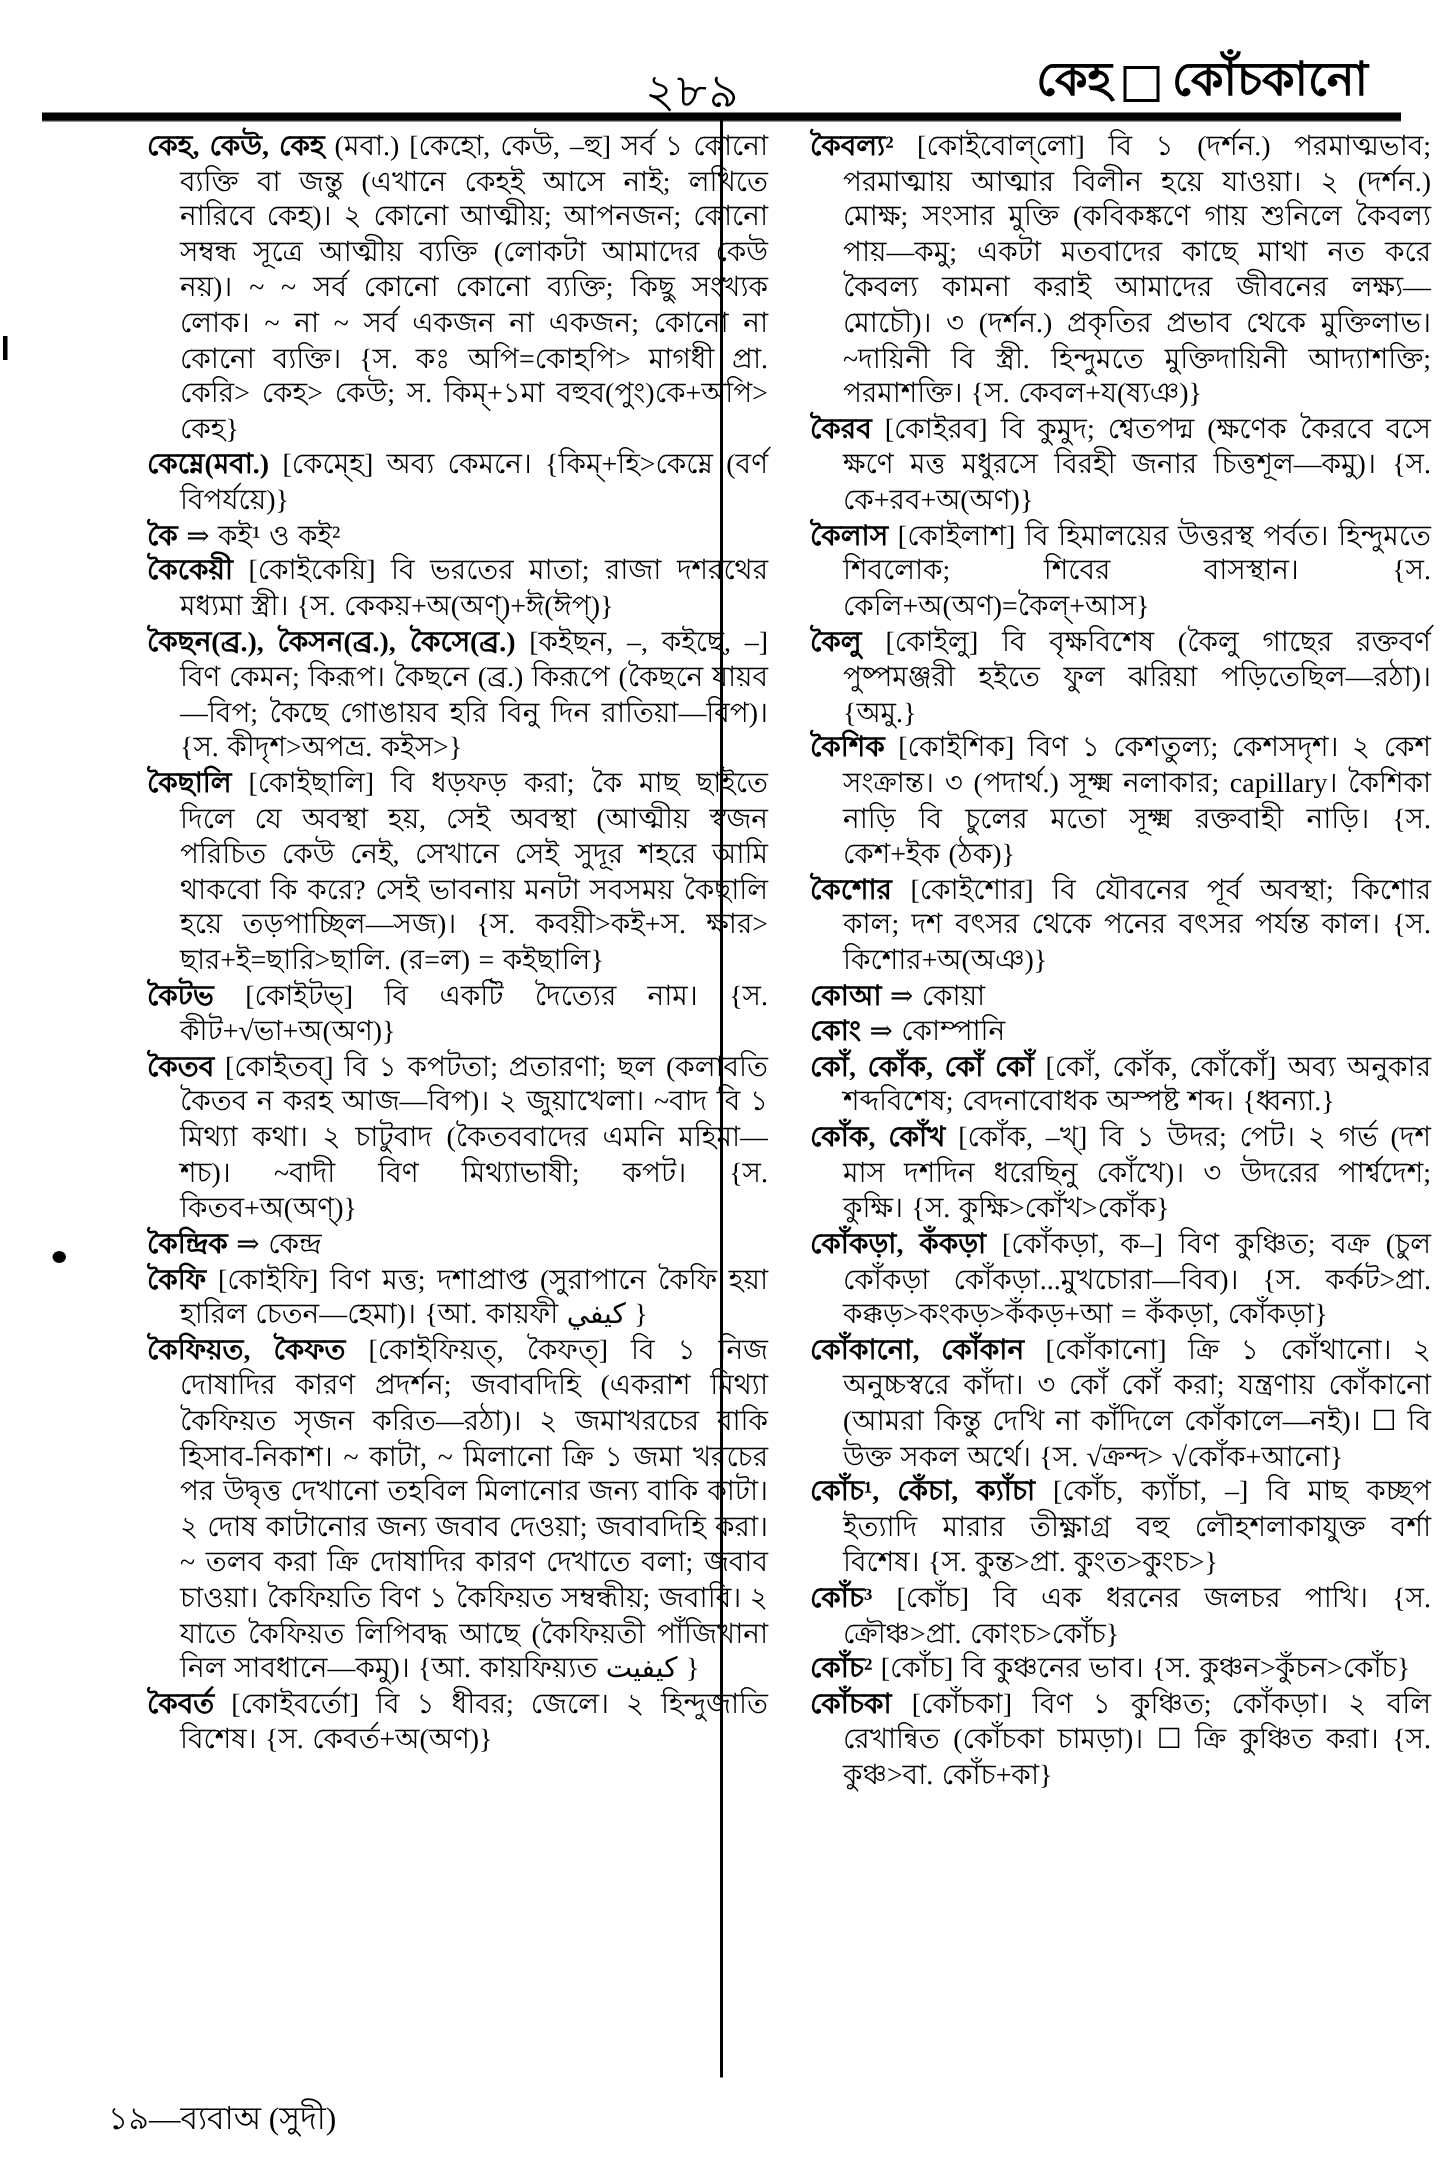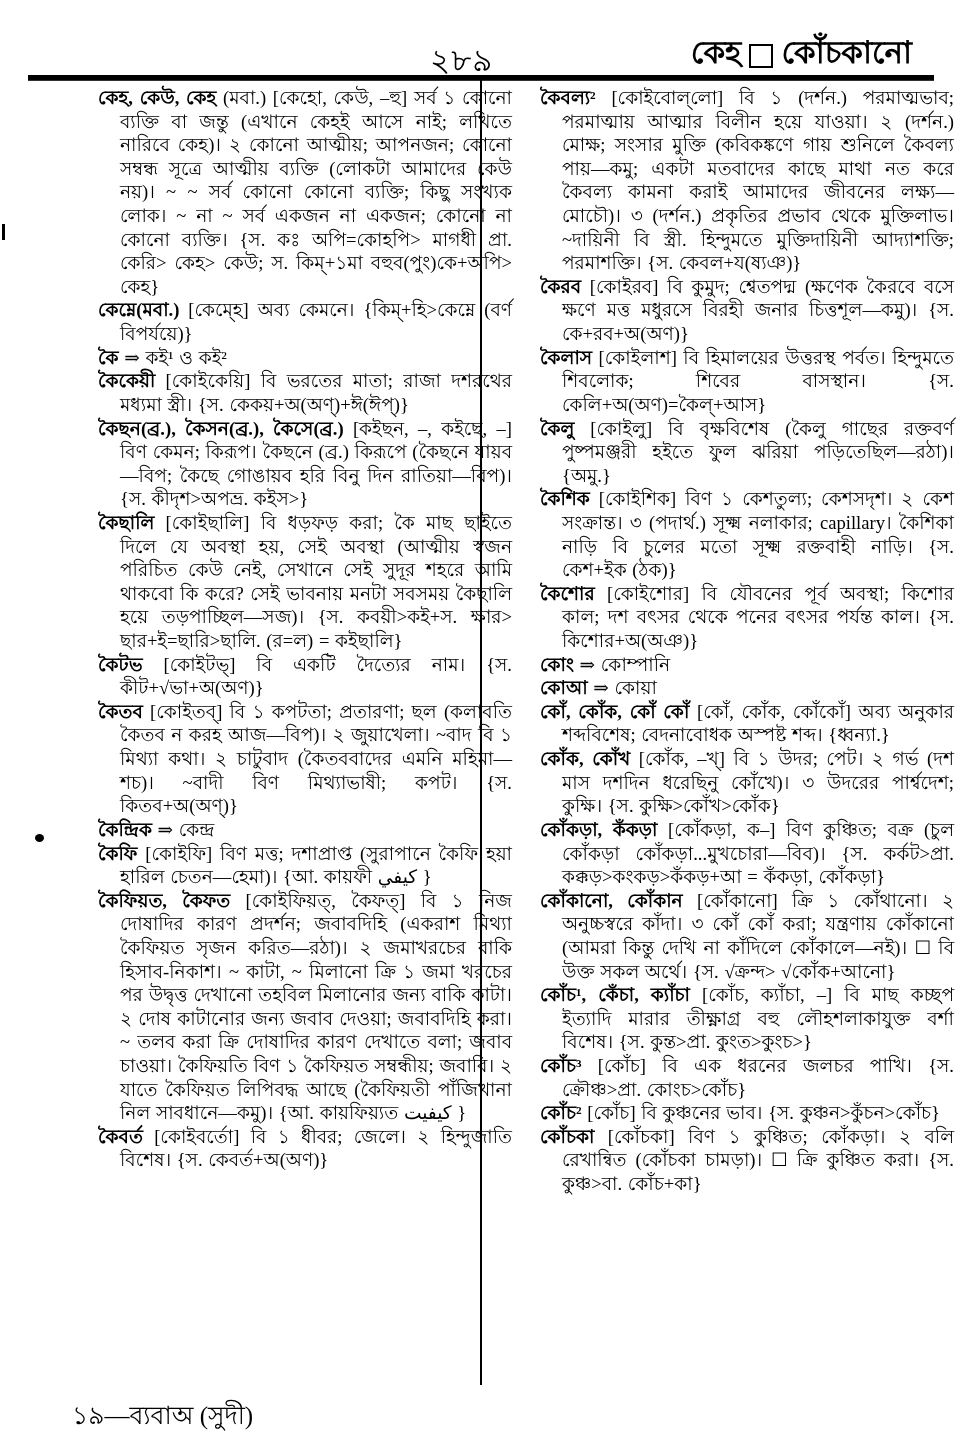--- a/index.html
+++ b/index.html
@@ -41,21 +41,21 @@
     font-size:18.6px;
     line-height:1.27;
     text-align:justify;
     padding-left:22px;
     text-indent:-22px;
     word-spacing:1px;
   }
   .entry .head{font-weight:bold;}
   .footer-sig{
     position:absolute;left:72px;top:1396px;
-    font-size:25px;white-space:nowrap;
+    font-size:21px;white-space:nowrap;
   }
   .ink-dot{
     position:absolute;left:35px;top:834px;width:9px;height:8px;
     background:#000;border-radius:50%;
   }
   .margin-tick{
     position:absolute;left:2px;top:224px;width:3px;height:16px;
     background:#000;
   }
 </style>
@@ -110,23 +110,23 @@
 
   <p class="entry"><span class="head">কৈলাস</span><span class="body"> [কোইলাশ] বি হিমালয়ের উত্তরস্থ পর্বত। হিন্দুমতে শিবলোক; শিবের বাসস্থান। {স. কেলি+অ(অণ)=কৈল্+আস}</span></p>
 
   <p class="entry"><span class="head">কৈলু</span><span class="body"> [কোইলু] বি বৃক্ষবিশেষ (কৈলু গাছের রক্তবর্ণ পুষ্পমঞ্জরী হইতে ফুল ঝরিয়া পড়িতেছিল—রঠা)। {অমু.}</span></p>
 
   <p class="entry"><span class="head">কৈশিক</span><span class="body"> [কোইশিক] বিণ ১ কেশতুল্য; কেশসদৃশ। ২ কেশ সংক্রান্ত। ৩ (পদার্থ.) সূক্ষ্ম নলাকার; capillary। কৈশিকা নাড়ি বি চুলের মতো সূক্ষ্ম রক্তবাহী নাড়ি। {স. কেশ+ইক (ঠক)}</span></p>
 
   <p class="entry"><span class="head">কৈশোর</span><span class="body"> [কোইশোর] বি যৌবনের পূর্ব অবস্থা; কিশোর কাল; দশ বৎসর থেকে পনের বৎসর পর্যন্ত কাল। {স. কিশোর+অ(অঞ)}</span></p>
 
 
+  <p class="entry"><span class="head">কোআ</span><span class="body"> ⇒ কোয়া</span></p>
+
   <p class="entry"><span class="head">কোং</span><span class="body"> ⇒ কোম্পানি</span></p>
-
-  <p class="entry"><span class="head">কোআ</span><span class="body"> ⇒ কোয়া</span></p>
 
   <p class="entry"><span class="head">কোঁ, কোঁক, কোঁ কোঁ</span><span class="body"> [কোঁ, কোঁক, কোঁকোঁ] অব্য অনুকার শব্দবিশেষ; বেদনাবোধক অস্পষ্ট শব্দ। {ধ্বন্যা.}</span></p>
 
   <p class="entry"><span class="head">কোঁক, কোঁখ</span><span class="body"> [কোঁক, –খ্] বি ১ উদর; পেট। ২ গর্ভ (দশ মাস দশদিন ধরেছিনু কোঁখে)। ৩ উদরের পার্শ্বদেশ; কুক্ষি। {স. কুক্ষি&gt;কোঁখ&gt;কোঁক}</span></p>
 
   <p class="entry"><span class="head">কোঁকড়া, কঁকড়া</span><span class="body"> [কোঁকড়া, ক–] বিণ কুঞ্চিত; বক্র (চুল কোঁকড়া কোঁকড়া...মুখচোরা—বিব)। {স. কর্কট&gt;প্রা. কক্কড়&gt;কংকড়&gt;কঁকড়+আ = কঁকড়া, কোঁকড়া}</span></p>
 
   <p class="entry"><span class="head">কোঁকানো, কোঁকান</span><span class="body"> [কোঁকানো] ক্রি ১ কোঁথানো। ২ অনুচ্চস্বরে কাঁদা। ৩ কোঁ কোঁ করা; যন্ত্রণায় কোঁকানো (আমরা কিন্তু দেখি না কাঁদিলে কোঁকালে—নই)। ☐ বি উক্ত সকল অর্থে। {স. √ক্রন্দ&gt; √কোঁক+আনো}</span></p>
 
   <p class="entry"><span class="head">কোঁচ¹, কেঁচা, ক্যাঁচা</span><span class="body"> [কোঁচ, ক্যাঁচা, –] বি মাছ কচ্ছপ ইত্যাদি মারার তীক্ষ্ণাগ্র বহু লৌহশলাকাযুক্ত বর্শা বিশেষ। {স. কুন্ত&gt;প্রা. কুংত&gt;কুংচ&gt;}</span></p>

